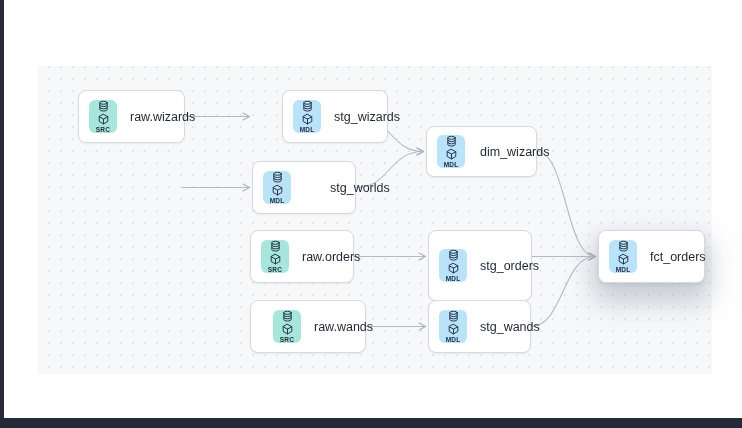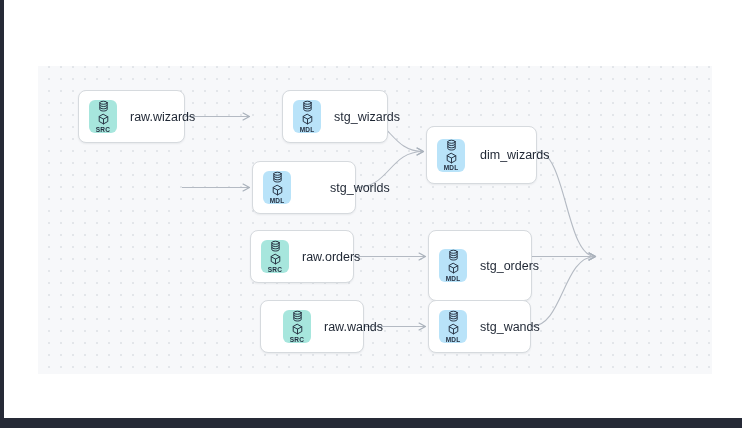--- a/index.html
+++ b/index.html
@@ -136,21 +136,21 @@
       </svg>
       <svg class="icon-cube" viewBox="0 0 16 16" width="13" height="13">
         <path d="M8 1.8 L13.6 4.9 V11.1 L8 14.2 L2.4 11.1 V4.9 Z"></path>
         <path d="M2.4 4.9 L8 8 L13.6 4.9"></path>
         <path d="M8 8 V14.2"></path>
       </svg>
       <span class="badge-label">MDL</span>
     </span>
     <span class="node-label">stg_worlds</span>
   </div>
-    <div class="dag-node" style="left: 426px; top: 126px; width: 111px; height: 58px; gap: 15px;">
+    <div class="dag-node" style="left: 426px; top: 126px; width: 111px; height: 51px; gap: 15px;">
     <span class="node-badge mdl">
       <svg class="icon-database hidden" viewBox="0 0 16 16" width="13" height="13">
         <ellipse cx="8" cy="3.6" rx="4.8" ry="2"></ellipse>
         <path d="M3.2 3.6 v8.8 c0 1.1 2.1 2 4.8 2 s4.8 -.9 4.8 -2 v-8.8"></path>
         <path d="M3.2 6.5 c0 1.1 2.1 2 4.8 2 s4.8 -.9 4.8 -2"></path>
         <path d="M3.2 9.5 c0 1.1 2.1 2 4.8 2 s4.8 -.9 4.8 -2"></path>
       </svg>
       <svg class="icon-cube" viewBox="0 0 16 16" width="13" height="13">
         <path d="M8 1.8 L13.6 4.9 V11.1 L8 14.2 L2.4 11.1 V4.9 Z"></path>
         <path d="M2.4 4.9 L8 8 L13.6 4.9"></path>
@@ -187,21 +187,21 @@
       </svg>
       <svg class="icon-cube" viewBox="0 0 16 16" width="13" height="13">
         <path d="M8 1.8 L13.6 4.9 V11.1 L8 14.2 L2.4 11.1 V4.9 Z"></path>
         <path d="M2.4 4.9 L8 8 L13.6 4.9"></path>
         <path d="M8 8 V14.2"></path>
       </svg>
       <span class="badge-label">MDL</span>
     </span>
     <span class="node-label">stg_orders</span>
   </div>
-    <div class="dag-node" style="left: 260px; top: 300px; width: 104px; height: 53px; padding-left: 22px;">
+    <div class="dag-node" style="left: 250px; top: 300px; width: 116px; height: 53px; padding-left: 22px;">
     <span class="node-badge src">
       <svg class="icon-database" viewBox="0 0 16 16" width="13" height="13">
         <ellipse cx="8" cy="3.6" rx="4.8" ry="2"></ellipse>
         <path d="M3.2 3.6 v8.8 c0 1.1 2.1 2 4.8 2 s4.8 -.9 4.8 -2 v-8.8"></path>
         <path d="M3.2 6.5 c0 1.1 2.1 2 4.8 2 s4.8 -.9 4.8 -2"></path>
         <path d="M3.2 9.5 c0 1.1 2.1 2 4.8 2 s4.8 -.9 4.8 -2"></path>
       </svg>
       <svg class="icon-cube hidden" viewBox="0 0 16 16" width="13" height="13">
         <path d="M8 1.8 L13.6 4.9 V11.1 L8 14.2 L2.4 11.1 V4.9 Z"></path>
         <path d="M2.4 4.9 L8 8 L13.6 4.9"></path>
@@ -221,13 +221,30 @@
       </svg>
       <svg class="icon-cube" viewBox="0 0 16 16" width="13" height="13">
         <path d="M8 1.8 L13.6 4.9 V11.1 L8 14.2 L2.4 11.1 V4.9 Z"></path>
         <path d="M2.4 4.9 L8 8 L13.6 4.9"></path>
         <path d="M8 8 V14.2"></path>
       </svg>
       <span class="badge-label">MDL</span>
     </span>
     <span class="node-label">stg_wands</span>
   </div>
+    <div class="dag-node elevated" style="left: 598px; top: 230px; width: 107px; height: 53px;">
+    <span class="node-badge mdl">
+      <svg class="icon-database hidden" viewBox="0 0 16 16" width="13" height="13">
+        <ellipse cx="8" cy="3.6" rx="4.8" ry="2"></ellipse>
+        <path d="M3.2 3.6 v8.8 c0 1.1 2.1 2 4.8 2 s4.8 -.9 4.8 -2 v-8.8"></path>
+        <path d="M3.2 6.5 c0 1.1 2.1 2 4.8 2 s4.8 -.9 4.8 -2"></path>
+        <path d="M3.2 9.5 c0 1.1 2.1 2 4.8 2 s4.8 -.9 4.8 -2"></path>
+      </svg>
+      <svg class="icon-cube" viewBox="0 0 16 16" width="13" height="13">
+        <path d="M8 1.8 L13.6 4.9 V11.1 L8 14.2 L2.4 11.1 V4.9 Z"></path>
+        <path d="M2.4 4.9 L8 8 L13.6 4.9"></path>
+        <path d="M8 8 V14.2"></path>
+      </svg>
+      <span class="badge-label">MDL</span>
+    </span>
+    <span class="node-label">fct_orders</span>
+  </div>
   </div>
 
 </body></html>

